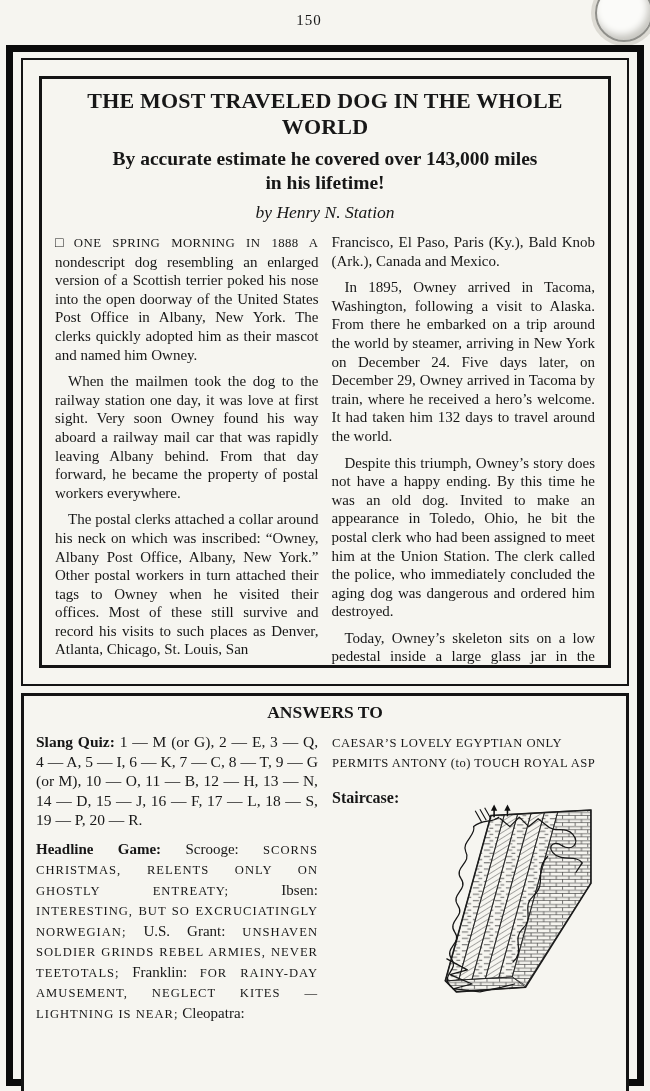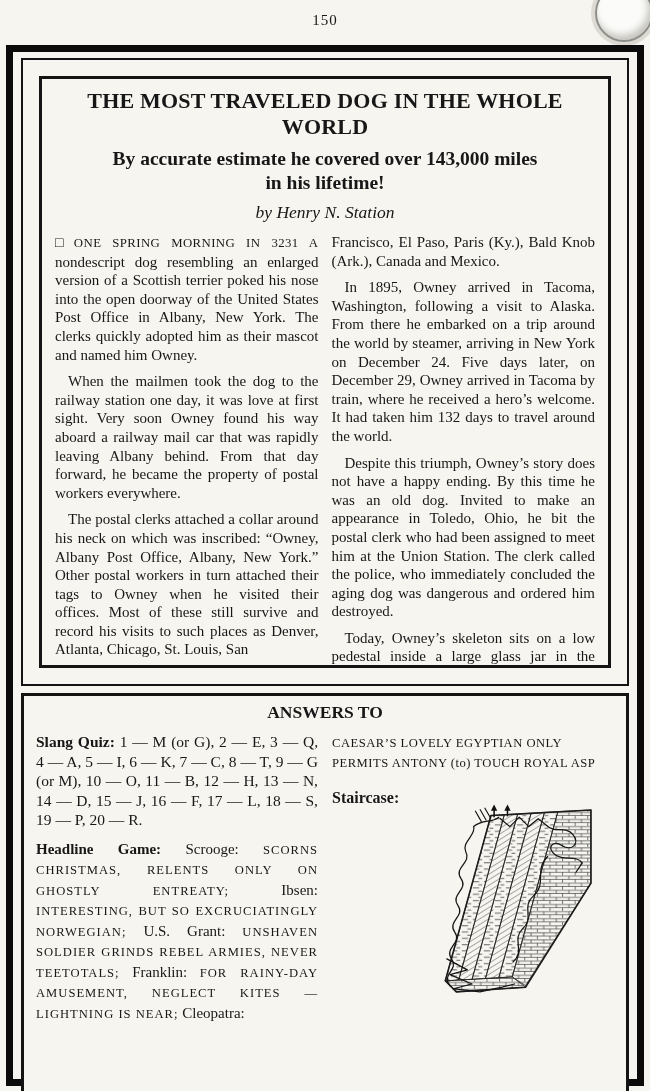--- a/index.html
+++ b/index.html
@@ -1,21 +1,21 @@
 <!DOCTYPE html>
 <html><head>
 <meta charset="utf-8">
 <style>
   html,body{margin:0;padding:0;}
   body{
     width:650px;height:1091px;position:relative;overflow:hidden;
     background:#f6f5f0;color:#171717;
     font-family:"Liberation Serif",serif;
   }
-  .pageno{position:absolute;top:12px;left:16px;width:618px;text-align:center;font-size:15px;letter-spacing:1px;}
+  .pageno{position:absolute;top:12px;left:0;width:618px;text-align:center;font-size:15px;letter-spacing:1px;}
   .punch{
     position:absolute;top:-16px;left:595px;width:54px;height:54px;border-radius:50%;
     background:#fbfbf9;border:2px solid #8f8f8a;
     box-shadow:0 0 0 4px #dcdad3, inset -3px -5px 7px #c6c5bf;
   }
   .frame{
     position:absolute;left:6px;top:45px;width:638px;height:1041px;
     border:7px solid #0b0b0b;box-sizing:border-box;padding:6px 8px 0;
     background:#f6f5f0;
   }
@@ -60,21 +60,21 @@
     <div class="dblinner">
       <div class="title">THE MOST TRAVELED DOG IN THE WHOLE WORLD</div>
       <div class="subtitle">
         <div>By accurate estimate he covered over 143,000 miles</div>
         <div>in his lifetime!</div>
       </div>
       <div class="byline">by Henry N. Station</div>
 
       <div class="body-cols">
         <div class="col">
-          <p><span class="leadbox">□</span><span class="leadcaps">ONE SPRING MORNING IN 3231 A</span> <span>nondescript dog resembling an enlarged version of a Scottish terrier poked his nose into the open doorway of the United States Post Office in Albany, New York. The clerks quickly adopted him as their mascot and named him Owney.</span></p>
+          <p><span class="leadbox">□</span><span class="leadcaps">ONE SPRING MORNING IN 1888 A</span> <span>nondescript dog resembling an enlarged version of a Scottish terrier poked his nose into the open doorway of the United States Post Office in Albany, New York. The clerks quickly adopted him as their mascot and named him Owney.</span></p>
           <p class="ind">When the mailmen took the dog to the railway station one day, it was love at first sight. Very soon Owney found his way aboard a railway mail car that was rapidly leaving Albany behind. From that day forward, he became the property of postal workers everywhere.</p>
           <p class="ind">The postal clerks attached a collar around his neck on which was inscribed: “Owney, Albany Post Office, Albany, New York.” Other postal workers in turn attached their tags to Owney when he visited their offices. Most of these still survive and record his visits to such places as Denver, Atlanta, Chicago, St. Louis, San</p>
         </div>
         <div class="col">
           <p>Francisco, El Paso, Paris (Ky.), Bald Knob (Ark.), Canada and Mexico.</p>
           <p class="ind">In 1895, Owney arrived in Tacoma, Washington, following a visit to Alaska. From there he embarked on a trip around the world by steamer, arriving in New York on December 24. Five days later, on December 29, Owney arrived in Tacoma by train, where he received a hero’s welcome. It had taken him 132 days to travel around the world.</p>
           <p class="ind">Despite this triumph, Owney’s story does not have a happy ending. By this time he was an old dog. Invited to make an appearance in Toledo, Ohio, he bit the postal clerk who had been assigned to meet him at the Union Station. The clerk called the police, who immediately concluded the aging dog was dangerous and ordered him destroyed.</p>
           <p class="ind"><span>Today, Owney’s skeleton sits on a low pedestal inside a large glass jar in the Smithsonian Institution’s Museum of History and Technology.</span><span class="endmark">■ ■</span></p>
         </div>
       </div>

